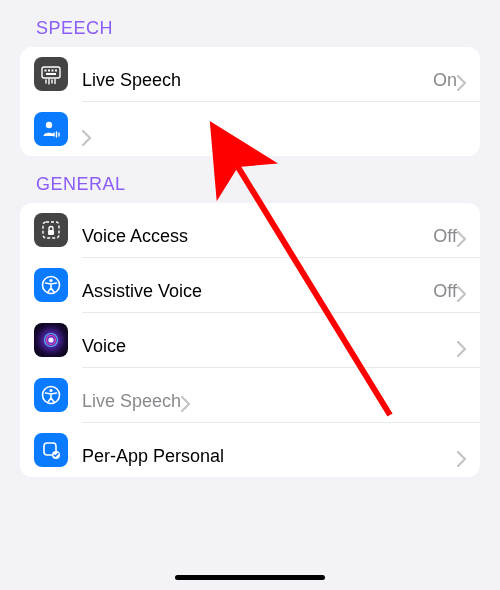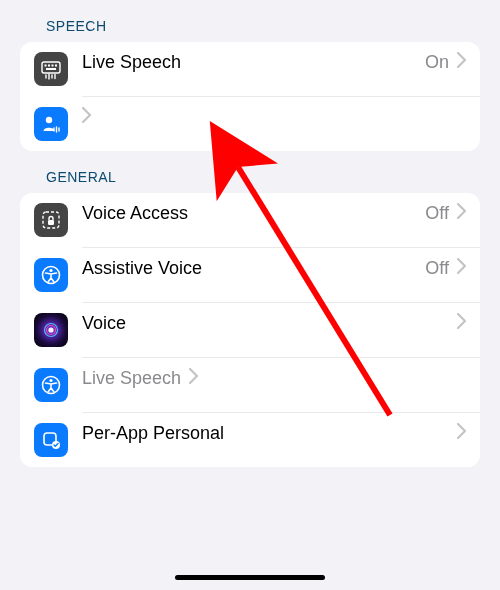--- a/index.html
+++ b/index.html
@@ -6,35 +6,34 @@
   body {
     width: 500px;
     height: 590px;
     background: #f2f2f7;
     font-family: -apple-system, BlinkMacSystemFont, "Segoe UI", Helvetica, Arial, sans-serif;
     overflow: hidden;
     position: relative;
   }
   .section-header {
     padding: 18px 36px 8px;
-    font-size: 14px;
+    font-size: 18px;
     letter-spacing: 0.5px;
-    color: #0c4a6e;
+    color: #8b5cf6;
     text-transform: uppercase;
-    margin-left: 10px;
   }
   .card {
     background: #ffffff;
     border-radius: 12px;
     margin: 0 20px;
     overflow: hidden;
   }
   .row {
     display: flex;
-    align-items: flex-start;
+    align-items: flex-end;
     padding: 10px 14px;
     min-height: 52px;
     cursor: pointer;
   }
   .sep {
     border-top: 1px solid #e9e9ed;
     margin-left: 62px;
   }
   .icon {
     width: 34px;
@@ -48,21 +47,20 @@
   }
   .label {
     flex: 1;
     font-size: 18px;
     color: #000;
     font-weight: 400;
   }
   .value {
     font-size: 18px;
     color: #8a8a8e;
-    margin-right: 8px;
   }
   .chev {
     width: 9px;
     height: 16px;
     flex-shrink: 0;
   }
   .chev svg { display: block; }
   .home-indicator {
     position: absolute;
     bottom: 10px;

